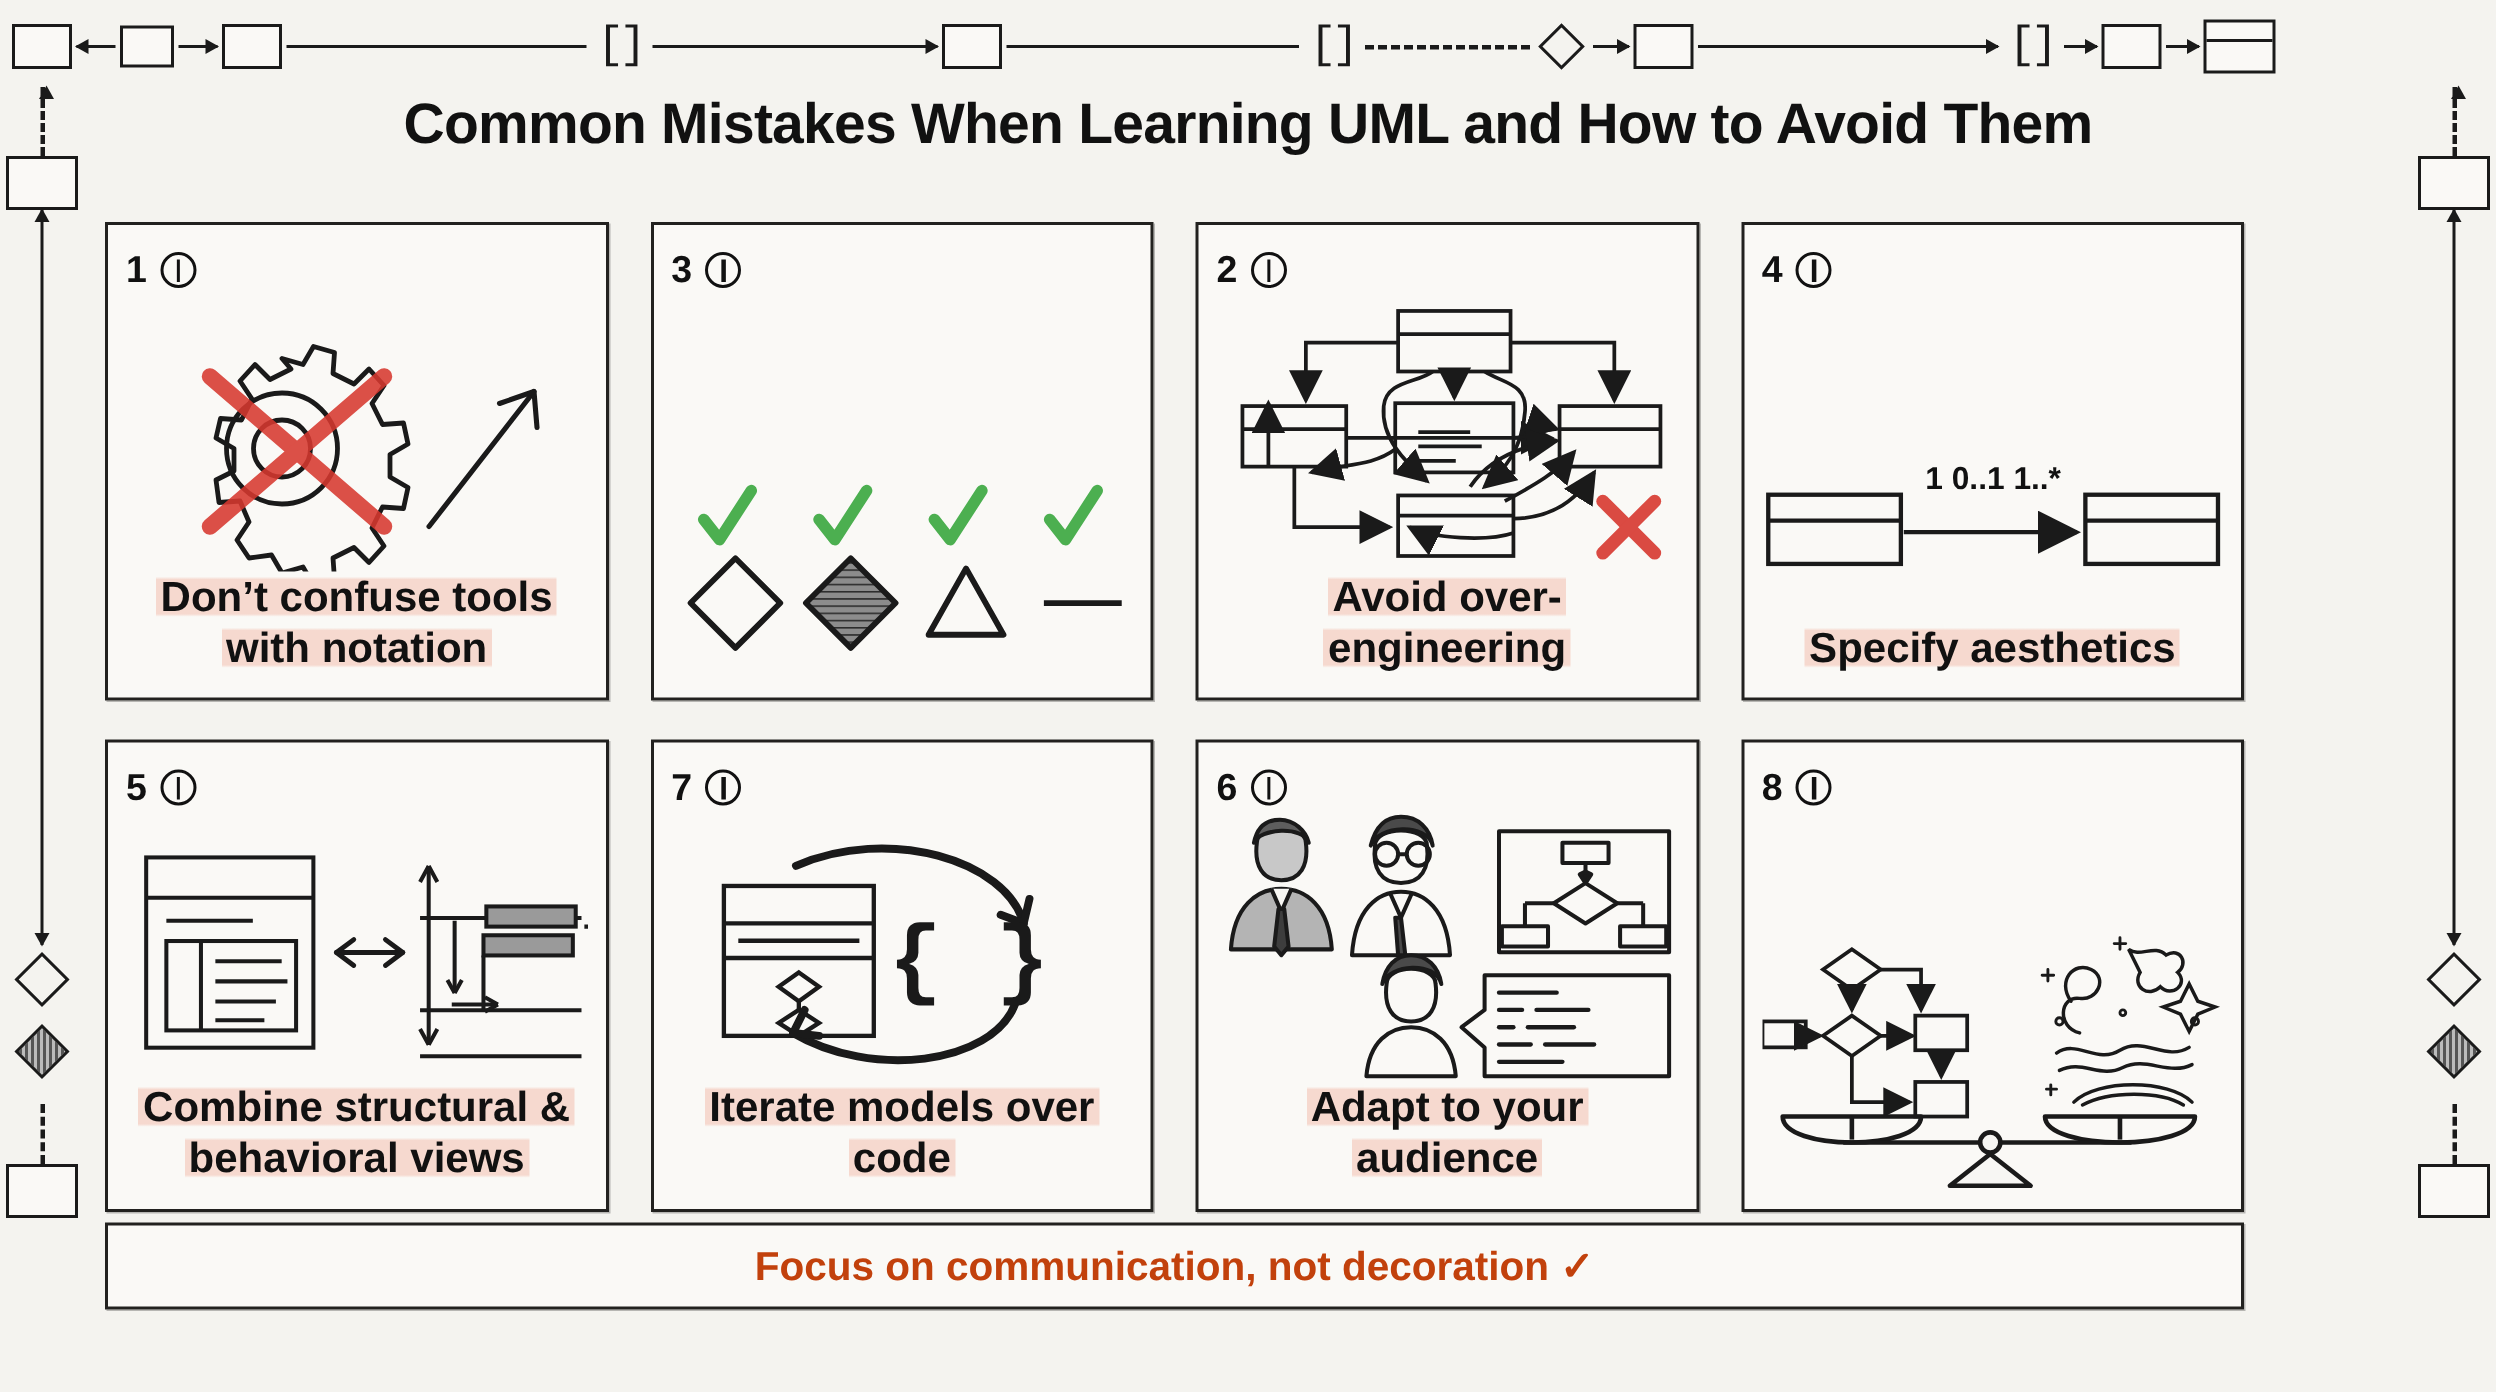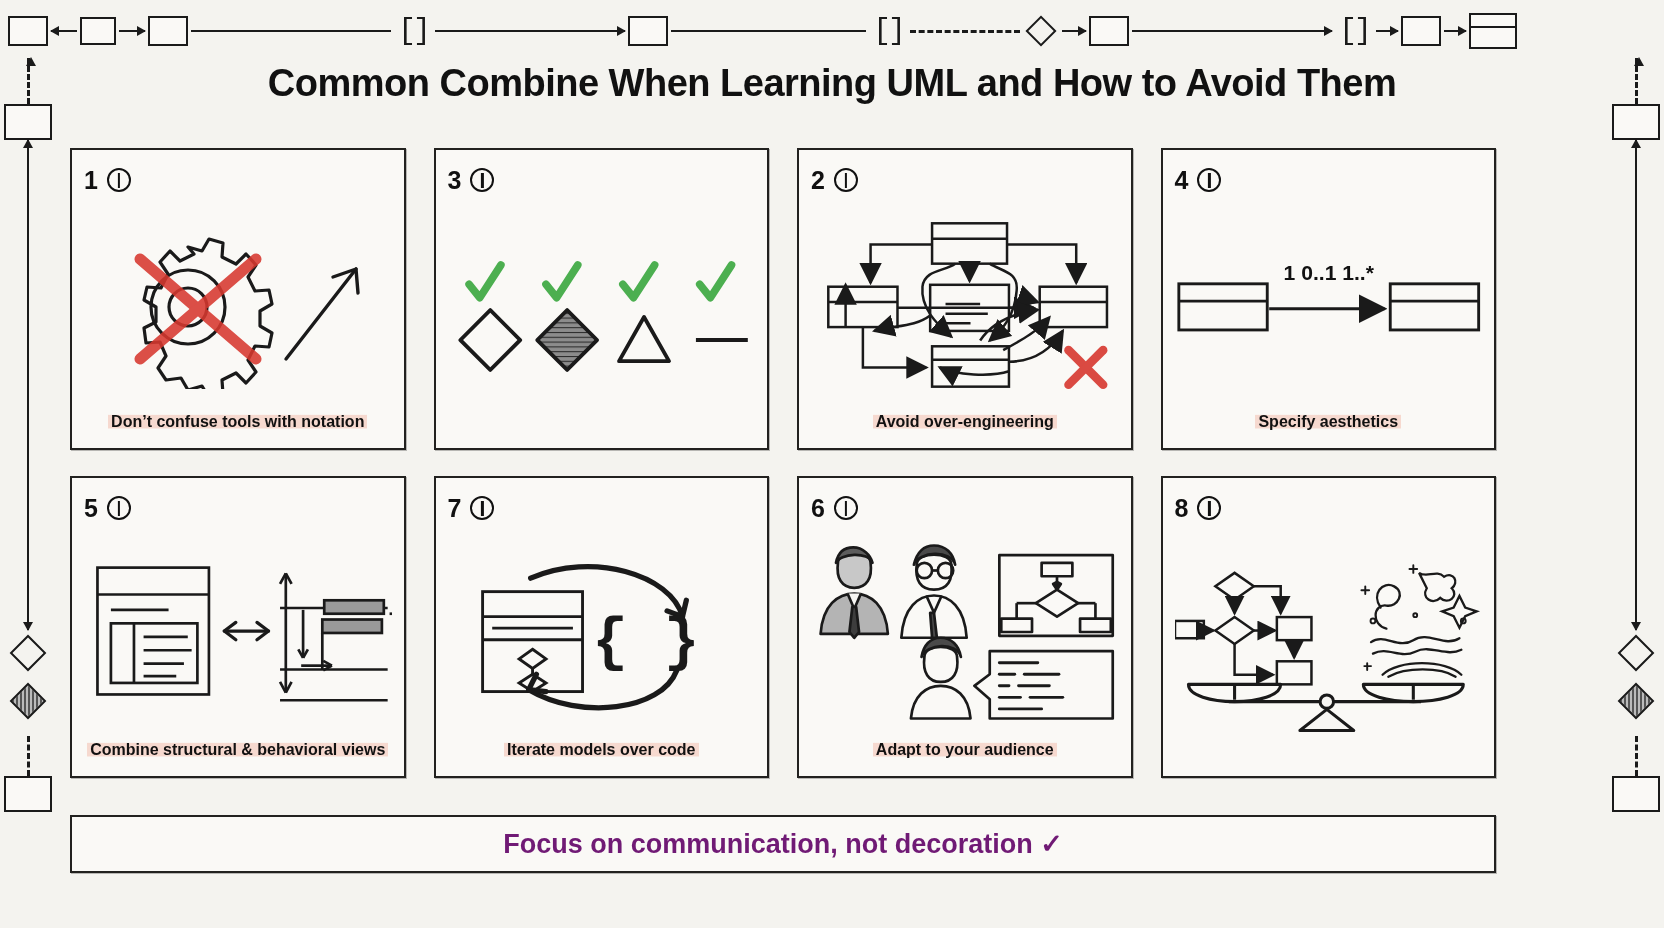--- a/index.html
+++ b/index.html
@@ -137,47 +137,47 @@
     width: 24px; height: 24px; border-radius: 50%;
     border: 2.2px solid #111; position: relative; flex: none;
   }
   .badge-icon::after {
     content: ""; position: absolute; left: 50%; top: 3px;
     width: 2.2px; height: 15px; background: #111;
     transform: translateX(-50%);
   }
   .card-art {
     flex: 1 1 auto;
-    display: flex; align-items: center; justify-content: center;
+    display: flex; align-items: flex-end; justify-content: center;
     position: relative;
     min-height: 0;
   }
   .card-art svg { max-width: 100%; max-height: 100%; }
   .card-caption {
     text-align: center;
-    font-size: 16px; font-weight: bold; color: #111;
+    font-size: 28px; font-weight: bold; color: #111;
     line-height: 1.22;
     padding-bottom: 4px;
   }
   .card-caption span {
     background: linear-gradient(transparent 8%, #f6d9cf 14%, #f6d9cf 88%, transparent 94%);
     padding: 0 3px;
     box-decoration-break: clone;
     -webkit-box-decoration-break: clone;
   }
 
   
   .footer {
     position: absolute;
     left: 70px; bottom: 55px;
     width: 1426px; height: 58px;
     border: 2.5px solid #22211f;
     background: #faf9f6;
     display: flex; align-items: center; justify-content: center;
-    font-size: 27px; font-weight: bold; color: #701a75;
+    font-size: 27px; font-weight: bold; color: #c2410c;
     box-shadow: 1px 1px 0 rgba(0,0,0,.25);
   }
 </style>
 </head>
 <body>
 
 <div class="top-chain">
   <div style="width:8px"></div>
   <div class="uml-box sm"></div>
   <div class="arrow-h tip-l" style="width:26px"></div>
@@ -226,21 +226,21 @@
   <div class="arrow-v down" style="height:12px"></div>
   <div style="height:10px"></div>
   <div class="diamond-v"></div>
   <div style="height:22px"></div>
   <div class="diamond-v filled"></div>
   <div style="height:22px"></div>
   <div class="arrow-v dashed" style="height:40px"></div>
   <div class="uml-box wide"></div>
 </div>
 
-<h1 class="title">Common Combine When Learning UML and How to Avoid Them</h1>
+<h1 class="title">Common Mistakes When Learning UML and How to Avoid Them</h1>
 
 <div class="grid">
 
   <div class="card">
     <div class="card-head">
       <span>1</span>
       <span class="badge-icon"></span>
     </div>
     <div class="card-art">
       <svg viewBox="0 0 300 170" width="300" height="170">

